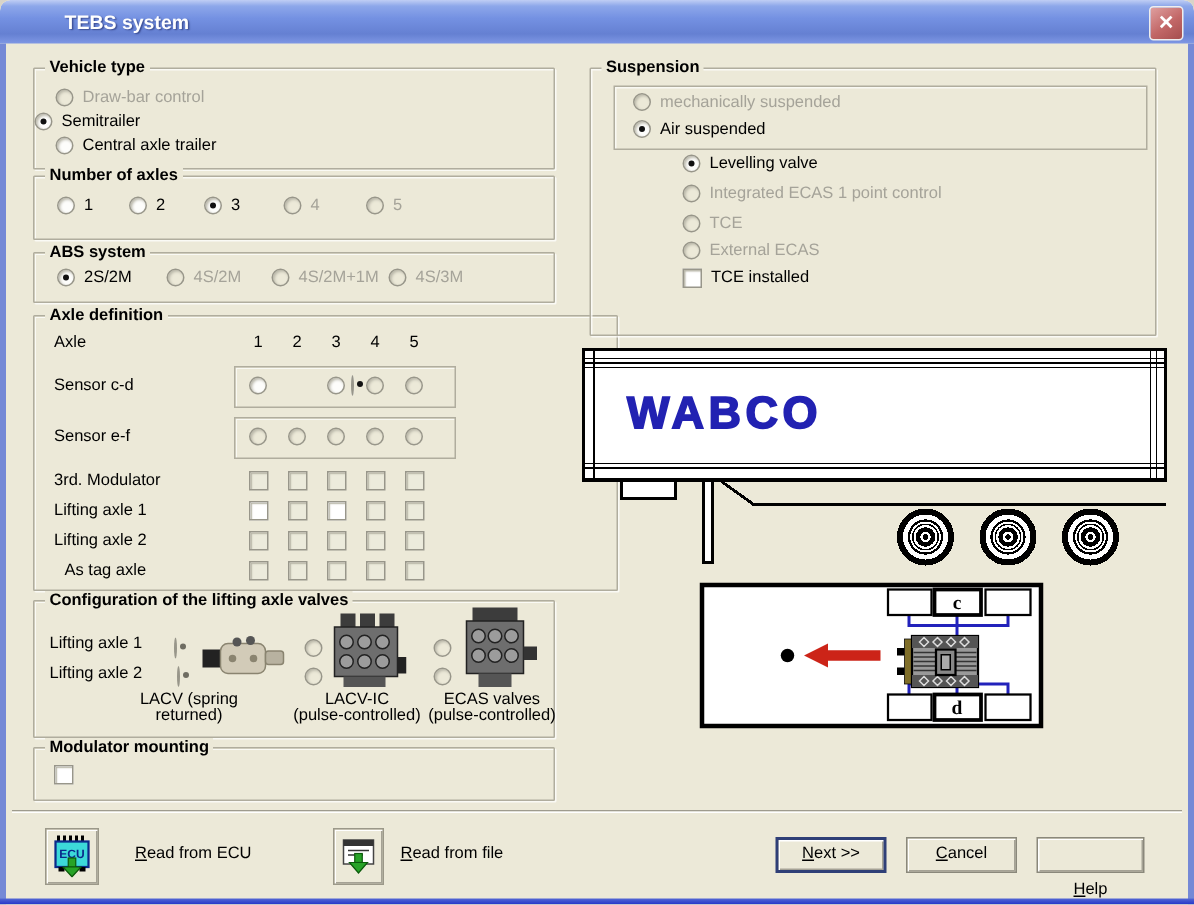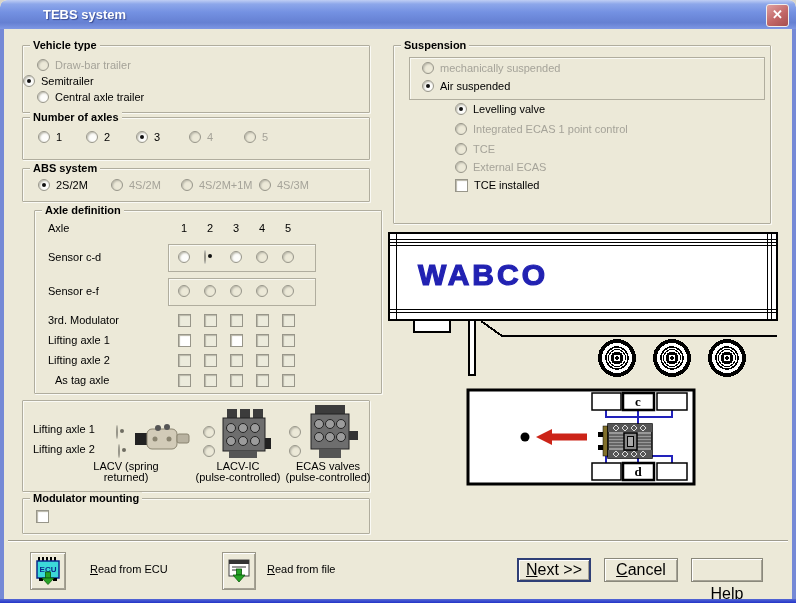--- a/index.html
+++ b/index.html
@@ -46,21 +46,21 @@
   .cap{position:absolute;text-align:center;white-space:pre-line;line-height:11px;top:60px;width:120px;}
   
   .sep{position:absolute;left:8px;top:540px;width:780px;height:0;border-top:1px solid #9e9b8d;border-bottom:1px solid #fff;}
   .iconbtn{position:absolute;background:#ece9d8;border:1px solid #9b9889;
     box-shadow:inset 1px 1px 0 #fff,inset -1px -1px 0 #a5a295;cursor:pointer;}
   .readlbl{position:absolute;cursor:pointer;}
   .ul{display:block;}
   .ul::first-letter{text-decoration:underline;}
   .btn{position:absolute;height:24px;background:#ece9d8;border:1px solid #8a887b;
     box-shadow:inset 1px 1px 0 #fff,inset -1px -1px 0 #a5a295;
-    text-align:center;box-sizing:border-box;cursor:pointer;font-size:16px;}
+    text-align:center;box-sizing:border-box;cursor:pointer;font-size:11px;}
   .btn .ul{line-height:21px;}
   .btn.default{border:2px solid #2f3f77;}
   .btn.default .ul{line-height:19px;}
   svg{display:block;}
 </style>
 </head>
 <body>
 
 <div class="window">
 
@@ -69,21 +69,21 @@
     <div class="closebtn">✕</div>
   </div>
   <div class="b-left"></div>
   <div class="b-right"></div>
   <div class="b-bottom"></div>
 
   <div class="group" style="left:22px;top:45px;width:346px;height:66px;">
     <span class="gtitle">Vehicle type</span>
     <div class="opt" style="left:14px;top:12px;">
       <span class="radio dis"></span>
-      <span class="dis-text">Draw-bar trailer</span>
+      <span class="dis-text">Draw-bar control</span>
     </div>
     <div class="opt" style="left:0;top:28px;text-align:right;">
       <span class="radio sel"></span>
       <span>Semitrailer</span>
     </div>
     <div class="opt" style="left:14px;top:44px;">
       <span class="radio"></span>
       <span>Central axle trailer</span>
     </div>
   </div>
@@ -125,40 +125,41 @@
     <div class="opt" style="left:158px;top:9px;">
       <span class="radio dis"></span>
       <span class="dis-text">4S/2M+1M</span>
     </div>
     <div class="opt" style="left:236px;top:9px;">
       <span class="radio dis"></span>
       <span class="dis-text">4S/3M</span>
     </div>
   </div>
 
-  <div class="group" style="left:34px;top:210px;width:346px;height:182px;">
+  <div class="group" style="left:22px;top:210px;width:346px;height:182px;padding-left:42px;">
     <span class="gtitle">Axle definition</span>
     <span class="rowlabel" style="left:13px;top:11px;">Axle</span>
     <span class="collabel" style="left:139px;top:11px;">1</span>
     <span class="collabel" style="left:165px;top:11px;">2</span>
     <span class="collabel" style="left:191px;top:11px;">3</span>
     <span class="collabel" style="left:217px;top:11px;">4</span>
     <span class="collabel" style="left:243px;top:11px;">5</span>
     <span class="rowlabel" style="left:13px;top:40px;">Sensor c-d</span>
     <span class="rowlabel" style="left:13px;top:74px;">Sensor e-f</span>
     <span class="rowlabel" style="left:13px;top:103px;">3rd. Modulator</span>
     <span class="rowlabel" style="left:13px;top:123px;">Lifting axle 1</span>
     <span class="rowlabel" style="left:13px;top:143px;">Lifting axle 2</span>
     <span class="rowlabel" style="left:20px;top:163px;">As tag axle</span>
     <div class="ebox" style="left:133px;top:33px;width:146px;height:26px;"></div>
     <div class="ebox" style="left:133px;top:67px;width:146px;height:26px;"></div>
     <div id="axle-grid"><span class="radio" style="left: 143px; top: 40px;"></span><span class="radio sel" style="left: 169px; top: 40px;"></span><span class="radio" style="left: 195px; top: 40px;"></span><span class="radio dis" style="left: 221px; top: 40px;"></span><span class="radio dis" style="left: 247px; top: 40px;"></span><span class="radio dis" style="left: 143px; top: 74px;"></span><span class="radio dis" style="left: 169px; top: 74px;"></span><span class="radio dis" style="left: 195px; top: 74px;"></span><span class="radio dis" style="left: 221px; top: 74px;"></span><span class="radio dis" style="left: 247px; top: 74px;"></span><span class="check dis" style="left: 142.5px; top: 102.5px;"></span><span class="check dis" style="left: 168.5px; top: 102.5px;"></span><span class="check dis" style="left: 194.5px; top: 102.5px;"></span><span class="check dis" style="left: 220.5px; top: 102.5px;"></span><span class="check dis" style="left: 246.5px; top: 102.5px;"></span><span class="check" style="left: 142.5px; top: 122.5px;"></span><span class="check dis" style="left: 168.5px; top: 122.5px;"></span><span class="check" style="left: 194.5px; top: 122.5px;"></span><span class="check dis" style="left: 220.5px; top: 122.5px;"></span><span class="check dis" style="left: 246.5px; top: 122.5px;"></span><span class="check dis" style="left: 142.5px; top: 142.5px;"></span><span class="check dis" style="left: 168.5px; top: 142.5px;"></span><span class="check dis" style="left: 194.5px; top: 142.5px;"></span><span class="check dis" style="left: 220.5px; top: 142.5px;"></span><span class="check dis" style="left: 246.5px; top: 142.5px;"></span><span class="check dis" style="left: 142.5px; top: 162.5px;"></span><span class="check dis" style="left: 168.5px; top: 162.5px;"></span><span class="check dis" style="left: 194.5px; top: 162.5px;"></span><span class="check dis" style="left: 220.5px; top: 162.5px;"></span><span class="check dis" style="left: 246.5px; top: 162.5px;"></span></div>
   </div>
 
   <div class="group" style="left:22px;top:400px;width:346px;height:90px;">
+    <span class="gtitle">Configuration of the lifting axle valves</span>
     <span class="rowlabel" style="left:10px;top:22px;">Lifting axle 1</span>
     <span class="rowlabel" style="left:10px;top:42px;">Lifting axle 2</span>
     <span class="radio dis sel" style="left:93px;top:25px;"></span>
     <span class="radio dis sel" style="left:93px;top:44px;"></span>
     <span class="radio dis" style="left:180px;top:25px;"></span>
     <span class="radio dis" style="left:180px;top:44px;"></span>
     <span class="radio dis" style="left:266px;top:25px;"></span>
     <span class="radio dis" style="left:266px;top:44px;"></span>
 
     <svg style="position:absolute;left:110px;top:18px;" width="58" height="40">

